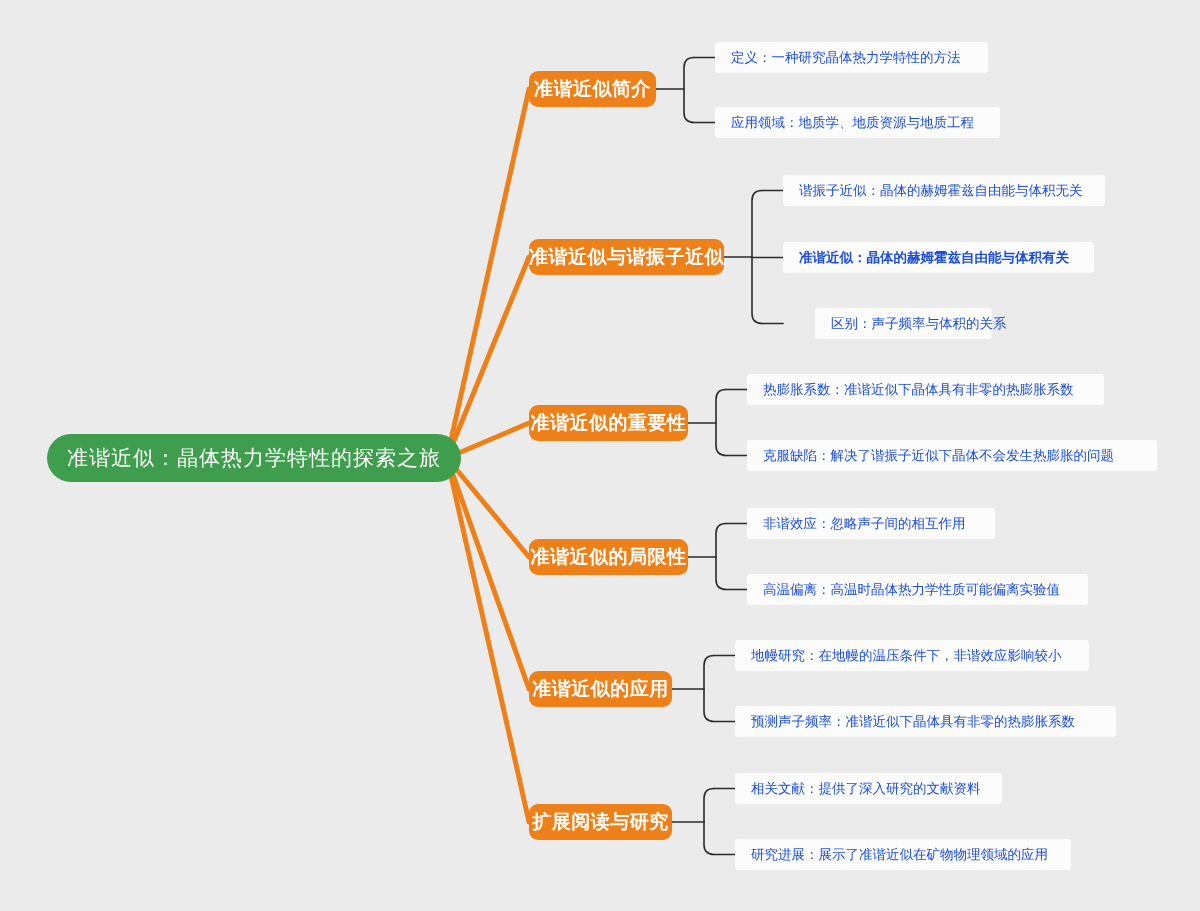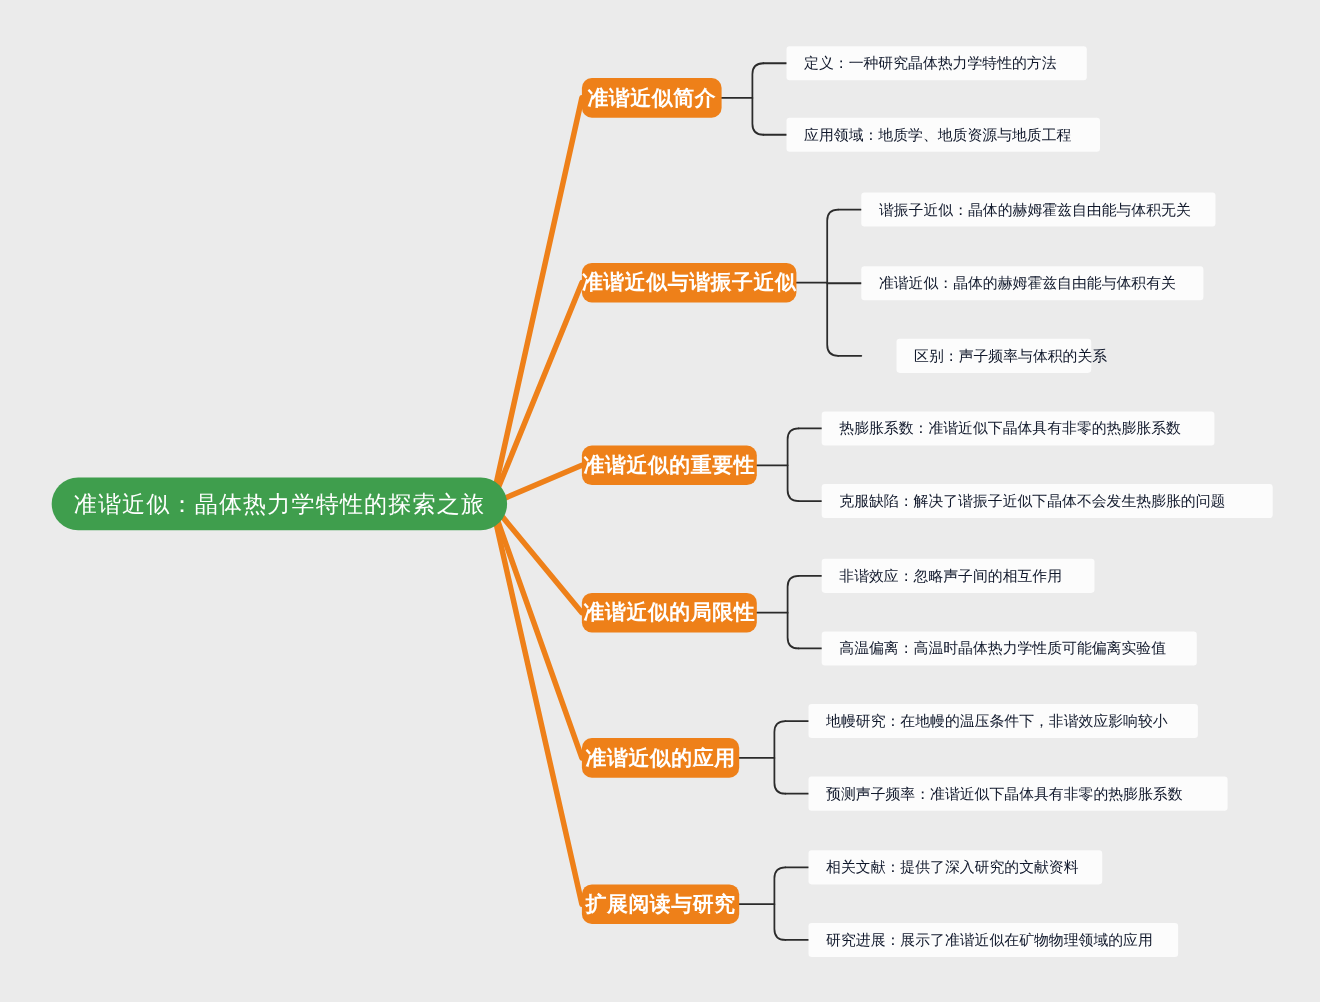--- a/index.html
+++ b/index.html
@@ -50,21 +50,21 @@
     color: #ffffff;
     border-radius: 9px;
     font-size: 19px;
     font-weight: bold;
     letter-spacing: 0.5px;
     padding: 0 14px;
     z-index: 4;
   }
   .leaf-node {
     background: #fcfcfc;
-    color: #0f172a;
+    color: #1d4ed8;
     border-radius: 3px;
     font-size: 13.5px;
     padding: 12px 16px;
     justify-content: flex-start;
     z-index: 3;
   }
 </style>
 </head>
 <body>
 
@@ -102,21 +102,21 @@
       <path d="M 714 788.5 L 735 788.5" fill="none" stroke="#2b2b2b" stroke-width="1.6" stroke-linecap="round" stroke-linejoin="round"></path>
       <path d="M 714 854.5 L 735 854.5" fill="none" stroke="#2b2b2b" stroke-width="1.6" stroke-linecap="round" stroke-linejoin="round"></path>
     </svg>
   <div id="nodes">
       <div class="node root-node" style="left: 47px; top: 434px; width: 414px; height: 48px;">准谐近似：晶体热力学特性的探索之旅</div>
       <div class="node branch-node" style="left: 529px; top: 71px; width: 127px; height: 36px;">准谐近似简介</div>
       <div class="node leaf-node" style="left: 715px; top: 42px; width: 273px; height: 31px;">定义：一种研究晶体热力学特性的方法</div>
       <div class="node leaf-node" style="left: 715px; top: 107px; width: 285px; height: 31px;">应用领域：地质学、地质资源与地质工程</div>
       <div class="node branch-node" style="left: 529px; top: 239px; width: 195px; height: 36px; font-family: Liberation Serif, serif;">准谐近似与谐振子近似</div>
       <div class="node leaf-node" style="left: 783px; top: 175px; width: 322px; height: 31px;">谐振子近似：晶体的赫姆霍兹自由能与体积无关</div>
-      <div class="node leaf-node" style="left: 783px; top: 242px; width: 311px; height: 31px;">准谐近似：晶体的赫姆霍兹自由能与体积有关</div>
+      <div class="node leaf-node" style="left: 783px; top: 242px; width: 311px; height: 31px; font-weight: bold;">准谐近似：晶体的赫姆霍兹自由能与体积有关</div>
       <div class="node leaf-node" style="left: 783px; top: 308px; width: 177px; height: 31px; margin-left: 32px;">区别：声子频率与体积的关系</div>
       <div class="node branch-node" style="left: 529px; top: 405px; width: 159px; height: 36px;">准谐近似的重要性</div>
       <div class="node leaf-node" style="left: 747px; top: 374px; width: 357px; height: 31px;">热膨胀系数：准谐近似下晶体具有非零的热膨胀系数</div>
       <div class="node leaf-node" style="left: 747px; top: 440px; width: 410px; height: 31px;">克服缺陷：解决了谐振子近似下晶体不会发生热膨胀的问题</div>
       <div class="node branch-node" style="left: 529px; top: 539px; width: 159px; height: 36px;">准谐近似的局限性</div>
       <div class="node leaf-node" style="left: 747px; top: 508px; width: 248px; height: 31px;">非谐效应：忽略声子间的相互作用</div>
       <div class="node leaf-node" style="left: 747px; top: 574px; width: 341px; height: 31px;">高温偏离：高温时晶体热力学性质可能偏离实验值</div>
       <div class="node branch-node" style="left: 529px; top: 671px; width: 143px; height: 36px;">准谐近似的应用</div>
       <div class="node leaf-node" style="left: 735px; top: 640px; width: 354px; height: 31px;">地幔研究：在地幔的温压条件下，非谐效应影响较小</div>
       <div class="node leaf-node" style="left: 735px; top: 706px; width: 381px; height: 31px;">预测声子频率：准谐近似下晶体具有非零的热膨胀系数</div>

